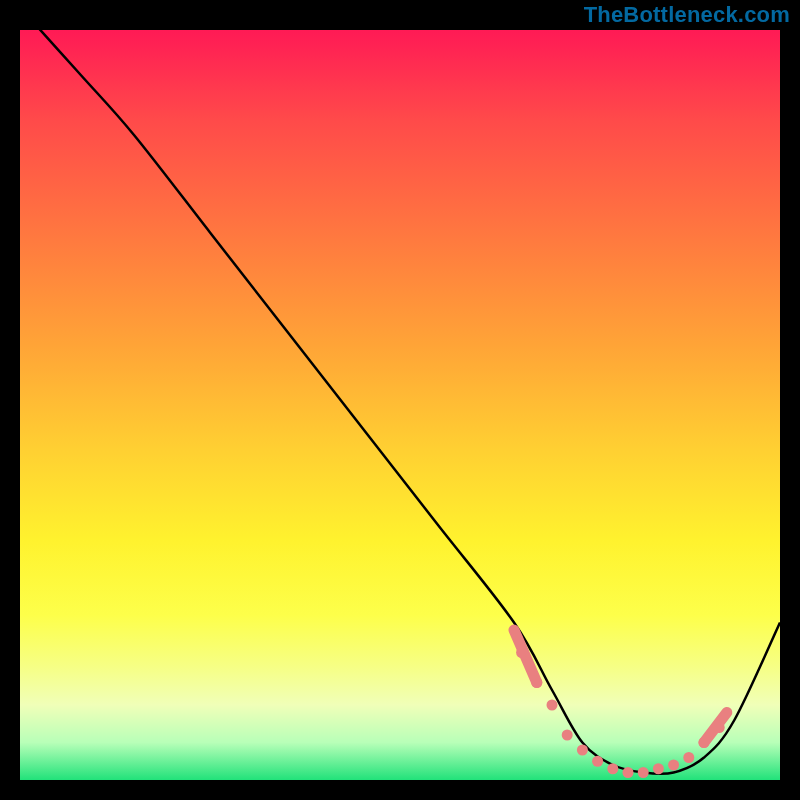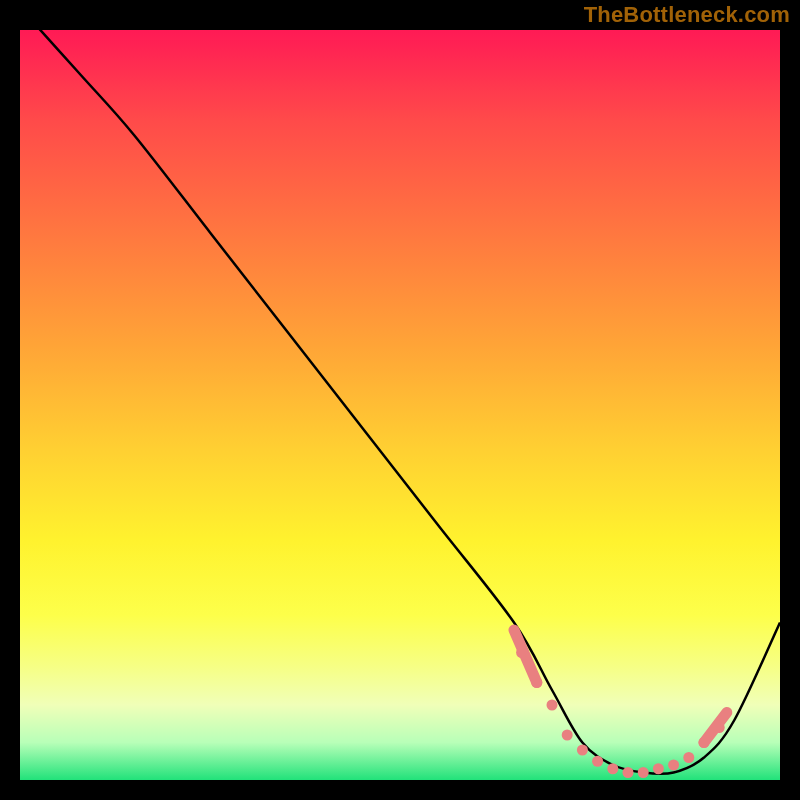--- a/index.html
+++ b/index.html
@@ -7,21 +7,21 @@
     padding: 0;
     width: 800px;
     height: 800px;
     background: #000;
     overflow: hidden;
   }
   .watermark {
     position: absolute;
     top: 2px;
     right: 10px;
-    color: #a16207;
+    color: #0369a1;
     font-family: Arial, Helvetica, sans-serif;
     font-size: 22px;
     font-weight: 600;
     letter-spacing: 0.2px;
     z-index: 10;
   }
   .plot-area {
     position: absolute;
     left: 20px;
     top: 30px;

